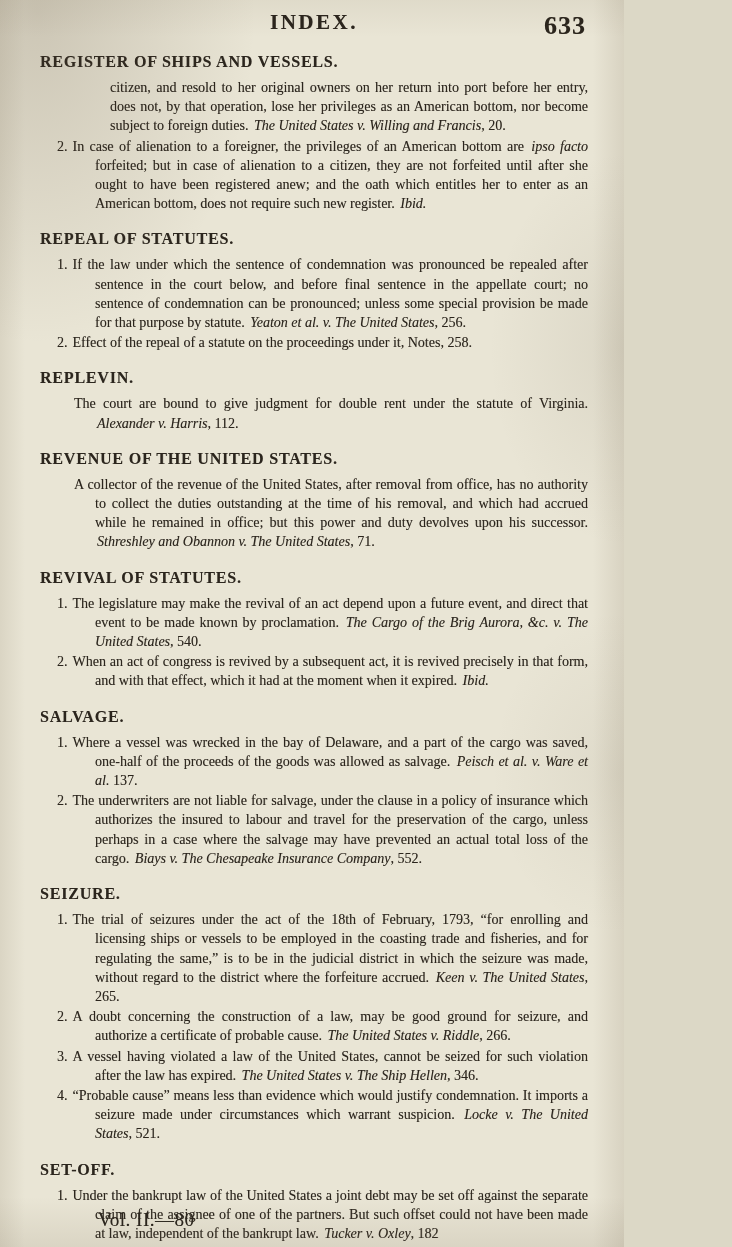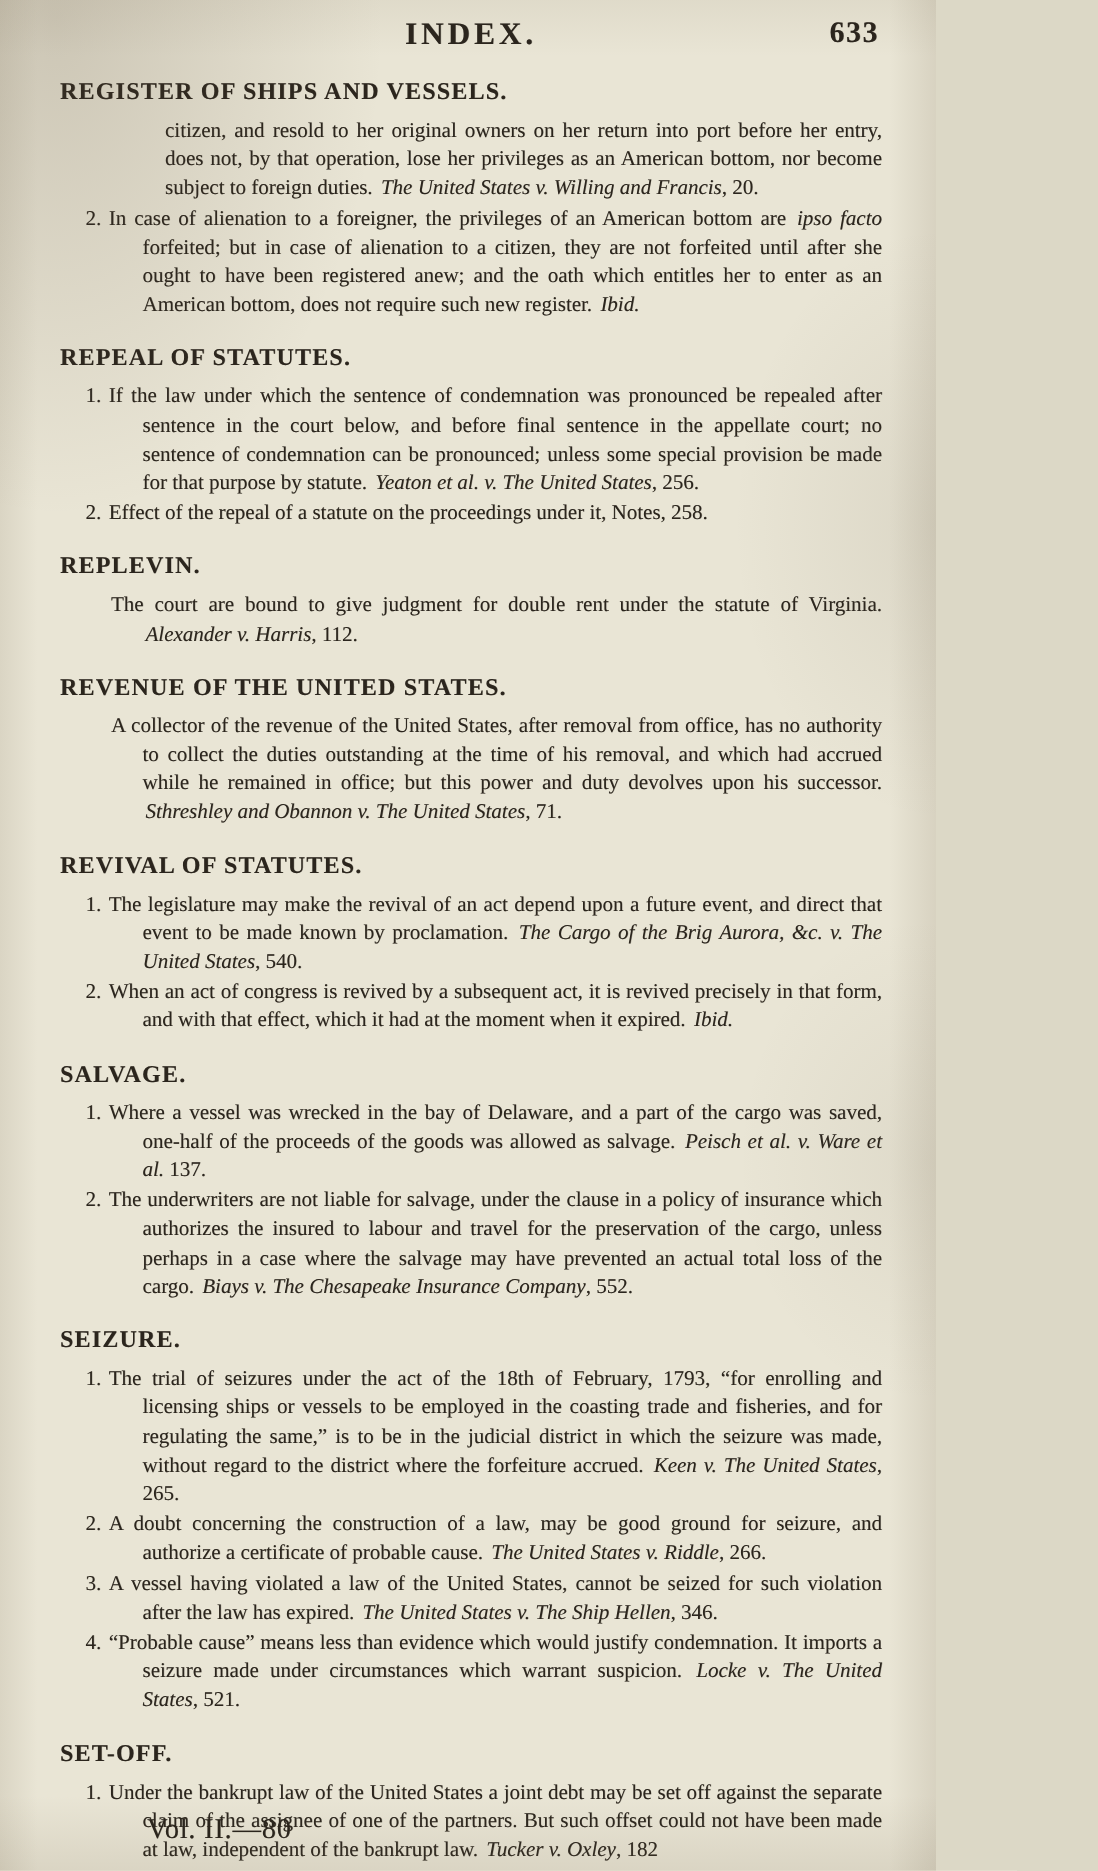--- a/index.html
+++ b/index.html
@@ -25,21 +25,21 @@
       linear-gradient(90deg, rgba(110,95,70,0.12), rgba(0,0,0,0) 4%, rgba(0,0,0,0) 95%, rgba(110,95,70,0.14)),
       linear-gradient(180deg, rgba(110,95,70,0.08), rgba(0,0,0,0) 3%, rgba(0,0,0,0) 96%, rgba(110,95,70,0.12));
   }
   .page-header { position: relative; height: 36px; }
   .running-title {
     margin: 0; text-align: center;
     font-size: 21px; font-weight: bold; letter-spacing: 2.5px;
   }
   .page-number {
     position: absolute; right: 2px; top: 1px;
-    font-size: 20px; font-weight: bold; letter-spacing: 1px;
+    font-size: 26px; font-weight: bold; letter-spacing: 1px;
   }
   .section-heading {
     font-size: 16px; font-weight: bold; letter-spacing: 0.8px;
     line-height: 20px;
     margin: 16px 0 6px 0;
   }
   .index-section:first-child .section-heading { margin-top: 6px; }
   .entry {
     font-size: 14px; line-height: 19.2px;
     text-align: justify;

